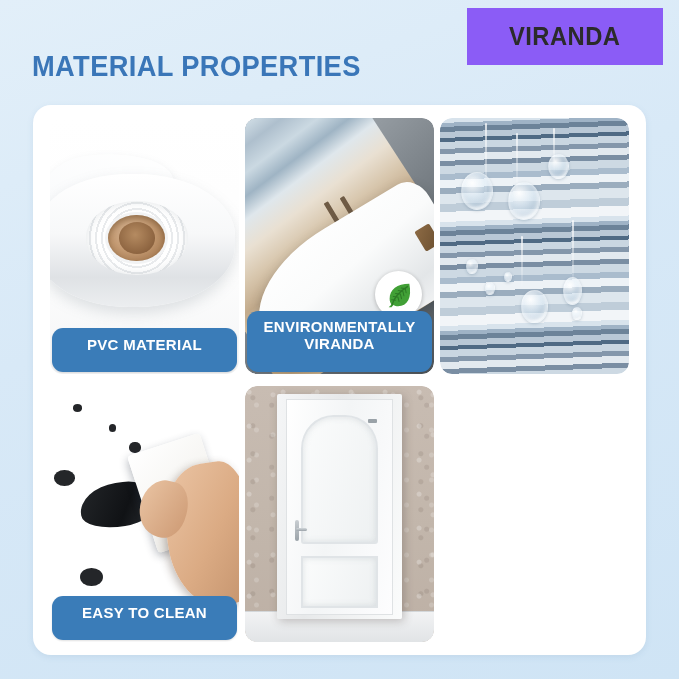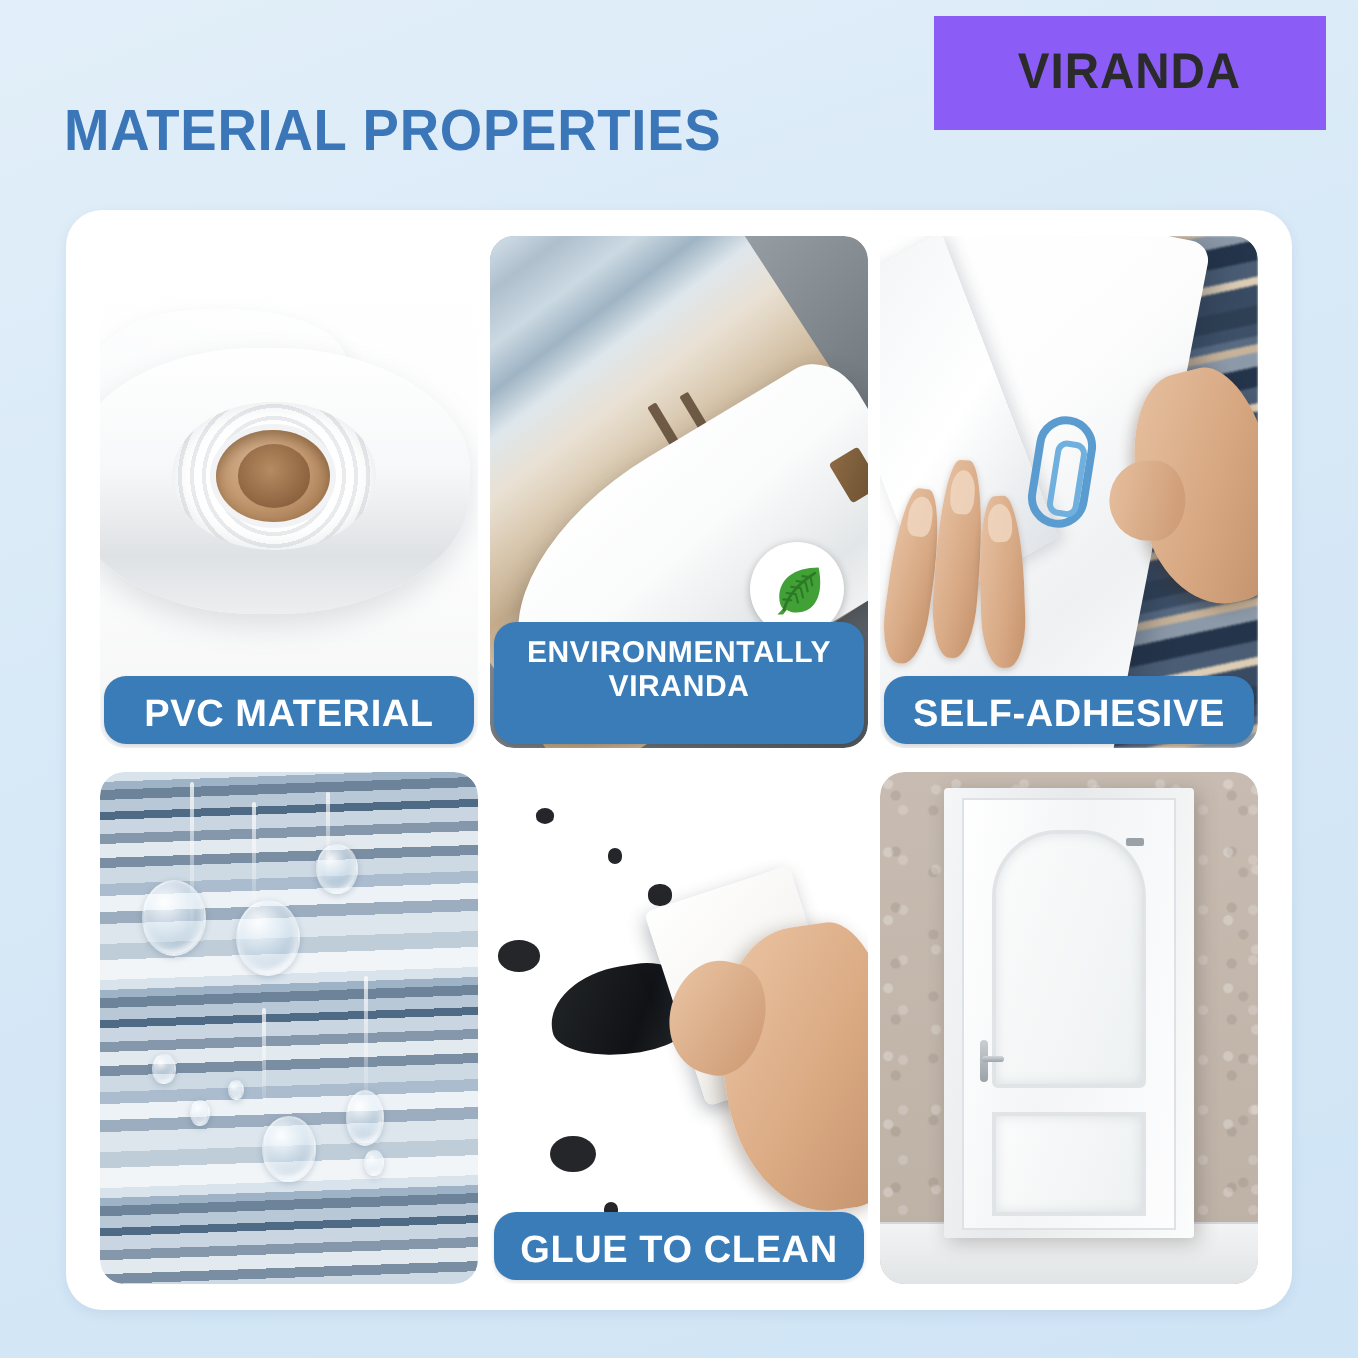--- a/index.html
+++ b/index.html
@@ -102,24 +102,24 @@
 
   .card-label {
     position: absolute;
     left: 2px;
     right: 2px;
     bottom: 2px;
     background: #3a7cb8;
     border-radius: 11px;
     color: #ffffff;
     font-weight: bold;
-    font-size: 19px;
+    font-size: 15px;
     letter-spacing: 0.3px;
     text-align: center;
-    padding: 9px 4px 4px;
+    padding: 9px 4px 18px;
     line-height: 1.12;
     z-index: 8;
     font-family: "Liberation Sans Narrow", "Liberation Sans", sans-serif;
     box-shadow: 0 1px 2px rgba(0,0,0,0.12);
   }
   .card-label.two-line {
     padding: 8px 4px 19px;
     font-size: 15px;
     margin-top: 11px;
   }
@@ -556,45 +556,20 @@
             <path d="M15 18.8 16 22.8"></path>
           </g>
         </svg>
       </div>
       <div class="card-label two-line">
         <span>ENVIRONMENTALLY</span><br>
         <span>VIRANDA</span>
       </div>
     </div>
 
-    <div class="card">
-      <div class="card-photo">
-        <div class="adh-bg">
-          <div class="adh-marble"></div>
-          <div class="adh-peel"></div>
-          <div class="adh-fold"></div>
-          <div class="clip-mark"></div>
-          <div class="hand-l">
-            <div class="finger f1">
-                <div class="nail"></div>
-              </div>
-            <div class="finger f2">
-                <div class="nail"></div>
-              </div>
-            <div class="finger f3">
-                <div class="nail"></div>
-              </div>
-          </div>
-          <div class="hand-r">
-            <div class="thumb-r"></div>
-          </div>
-        </div>
-      </div>
-      <div class="card-label">SELF-ADHESIVE</div>
-    </div>
 
     <div class="card">
       <div class="card-photo">
         <div class="water-bg">
           <div class="streak" style="left:24%; top:2%;  height:30%;"></div>
           <div class="streak" style="left:40%; top:6%;  height:22%;"></div>
           <div class="streak" style="left:60%; top:4%;  height:17%;"></div>
           <div class="streak" style="left:43%; top:46%; height:20%;"></div>
           <div class="streak" style="left:70%; top:40%; height:26%;"></div>
           <div class="drop" style="left:11%; top:21%; width:17%; height:15%;"></div>
@@ -619,21 +594,21 @@
           <div class="smudge-big"></div>
           <div class="smudge" style="left:2%;  top:33%; width:11%; height:6%;"></div>
           <div class="smudge" style="left:16%; top:71%; width:12%; height:7%;"></div>
           <div class="smudge" style="left:30%; top:84%; width:4%;  height:3%;"></div>
           <div class="cloth"></div>
           <div class="hand-c">
             <div class="thumb-c"></div>
           </div>
         </div>
       </div>
-      <div class="card-label">GLUE TO CLEAN</div>
+      <div class="card-label">EASY TO CLEAN</div>
     </div>
 
     <div class="card">
       <div class="card-photo">
         <div class="door-bg">
           <div class="wall-tex"></div>
           <div class="baseboard"></div>
           <div class="door-frame">
             <div class="door-leaf">
               <div class="door-panel-top"></div>

